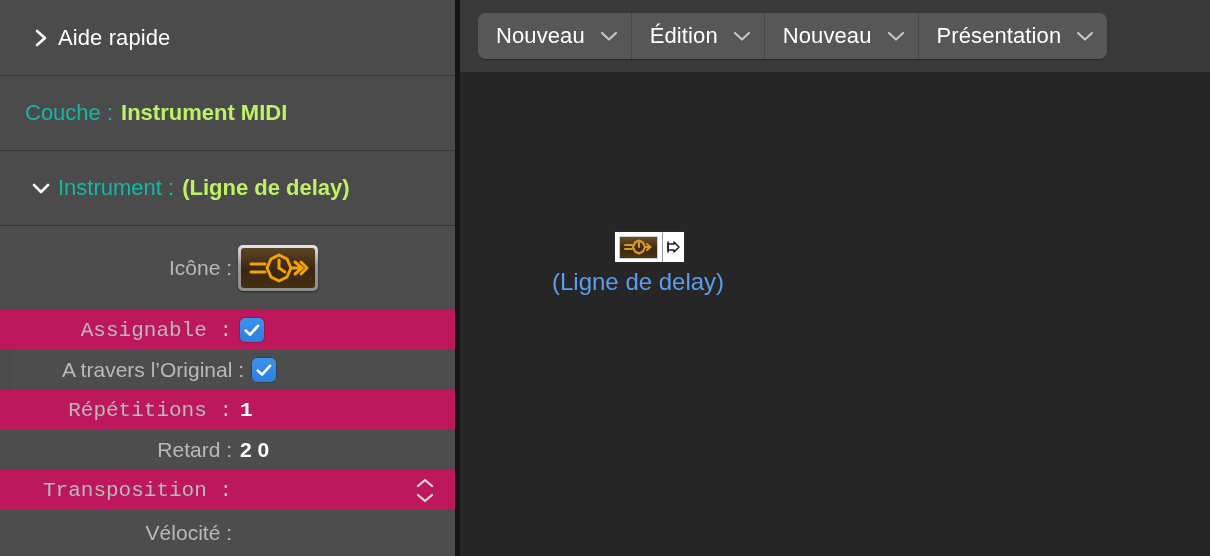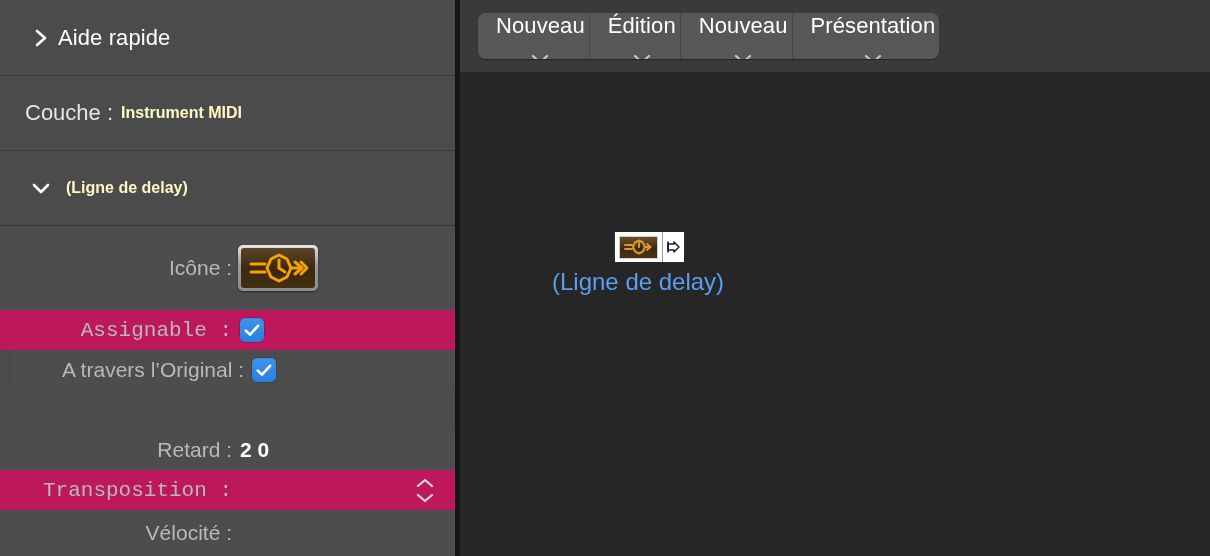--- a/index.html
+++ b/index.html
@@ -72,26 +72,26 @@
   .disc svg { display: block; }
 
   .hdr-title {
     font-size: 22px;
     color: #ffffff;
     letter-spacing: 0.1px;
     white-space: nowrap;
   }
   .hdr-title-dim {
     font-size: 22px;
-    color: #e5e5e5;
+    color: #14b8a6;
     white-space: nowrap;
   }
   .hdr-title-strong {
-    font-size: 16px;
-    color: #fef9c3;
+    font-size: 22px;
+    color: #bef264;
     font-weight: bold;
     white-space: nowrap;
   }
 
   
   .prow {
     display: block;
     position: absolute;
     left: 0;
     width: 455px;
@@ -196,25 +196,24 @@
     align-items: stretch;
     border-radius: 8px;
     overflow: hidden;
     background: #575757;
     box-shadow: 0 1px 1px rgba(0,0,0,0.35);
   }
   .tbtn {
     display: flex;
     align-items: center;
     gap: 14px;
-    padding: 0 4px 0 18px;
+    padding: 0 12px 0 18px;
     background: #575757;
     border-right: 1px solid #474747;
     white-space: nowrap;
-    flex-direction: column;
   }
   .tbtn:last-child { border-right: none; }
   .tbtn-label {
     font-size: 22px;
     color: #ffffff;
     letter-spacing: 0.1px;
   }
   .tbtn .chev { display: block; flex: 0 0 auto; }
 
   
@@ -299,20 +298,21 @@
       <span class="hdr-title-strong" style="margin-left:8px;">Instrument MIDI</span>
     </div>
     <div class="hdr-divider" style="top:150px;"></div>
 
     <div class="insp-row hdr" style="top:151px; height:74px;">
       <span class="disc">
         <svg width="22" height="18" viewBox="0 0 22 18">
           <path d="M4 6 L11 13 L18 6" fill="none" stroke="#ffffff" stroke-width="2.6" stroke-linecap="round" stroke-linejoin="round"></path>
         </svg>
       </span>
+      <span class="hdr-title-dim">Instrument :</span>
       <span class="hdr-title-strong" style="margin-left:8px;">(Ligne de delay)</span>
     </div>
     <div class="hdr-divider" style="top:225px;"></div>
 
     <div class="prow stripe-a" style="top:226px; height:84px;">
       <span class="lbl">Icône :</span>
       <span class="icon-well">
         <span class="icon-well-inner">
           <svg width="66" height="34" viewBox="0 0 66 34">
             <g stroke="#f5a300" fill="none" stroke-width="3" stroke-linecap="round">
@@ -341,20 +341,24 @@
 
     <div class="prow stripe-a" style="top:350px; height:40px;margin-left:12px;">
       <span class="lbl">A travers l’Original :</span>
       <span class="cbx">
         <svg width="16" height="13" viewBox="0 0 16 13">
           <path d="M1.8 6.6 L6 10.6 L14 1.8" fill="none" stroke="#ffffff" stroke-width="2.6" stroke-linecap="round" stroke-linejoin="round"></path>
         </svg>
       </span>
     </div>
 
+    <div class="prow stripe-b" style="top:390px; height:40px;">
+      <span class="lbl">Répétitions :</span>
+      <span class="val">1</span>
+    </div>
 
     <div class="prow stripe-a" style="top:430px; height:40px;">
       <span class="lbl">Retard :</span>
       <span class="val">2 0</span>
     </div>
 
     <div class="prow stripe-b" style="top:470px; height:40px;">
       <span class="lbl">Transposition :</span>
       <span class="val"></span>
       <span class="stepper">

